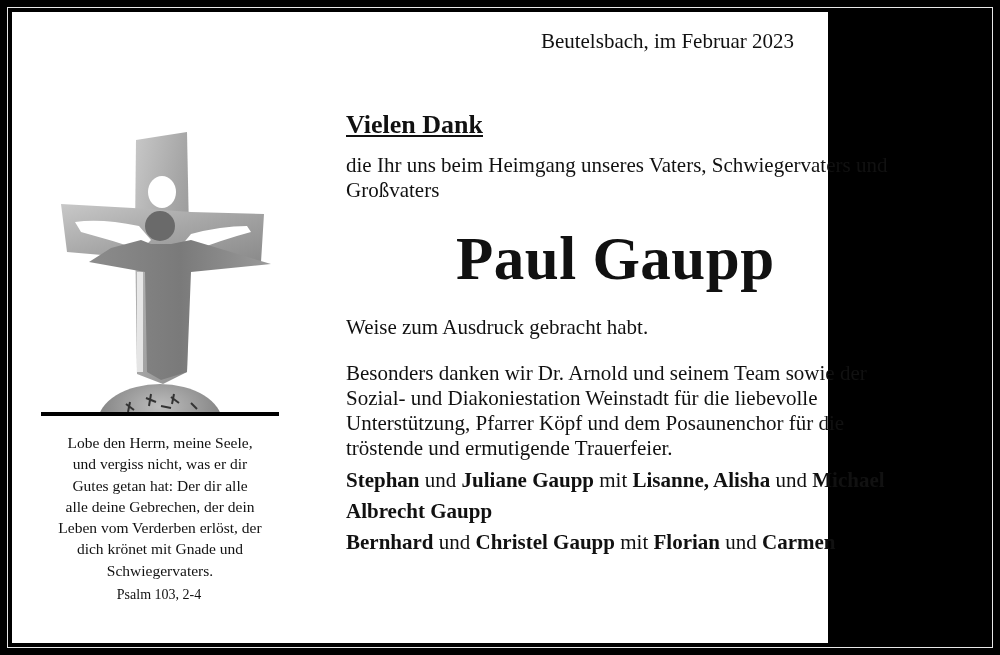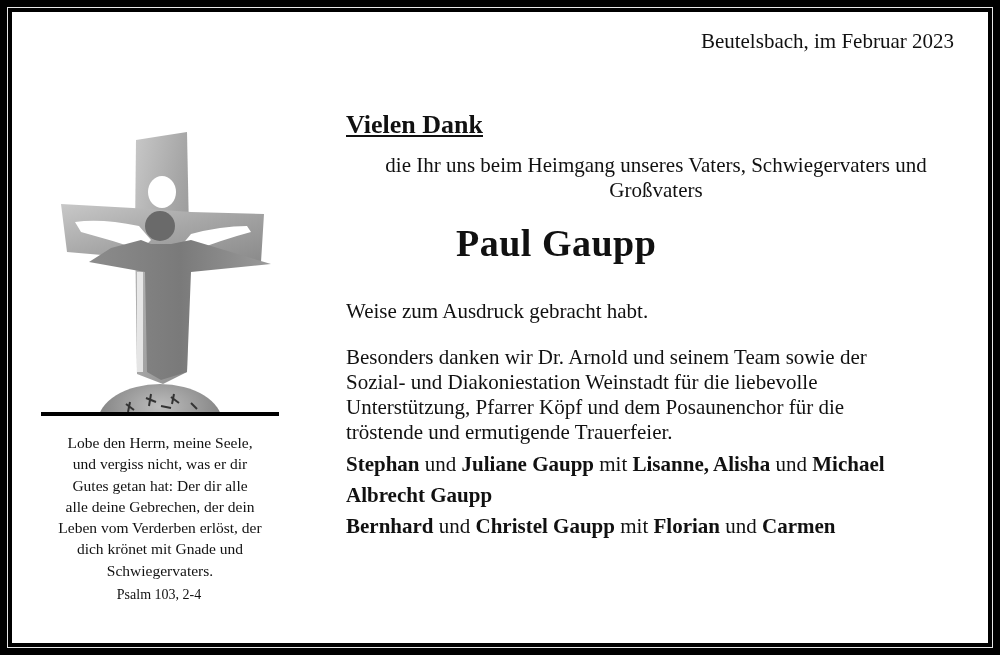--- a/index.html
+++ b/index.html
@@ -25,21 +25,21 @@
       position: absolute;
       left: 7px; top: 7px;
       width: 986px; height: 641px;
       border: 1px solid #e8e8e8;
       box-sizing: border-box;
       background: #000;
     }
     .page {
       position: absolute;
       left: 12px; top: 12px;
-      width: 976px; height: 631px;
+      width: 816px; height: 631px;
       background: #fff;
     }
     .dateline {
       position: absolute;
       right: 34px;
       top: 17px;
       font-size: 21px;
       white-space: nowrap;
     }
     .left-col {
@@ -81,27 +81,26 @@
       font-weight: bold;
       font-size: 26px;
       margin: 0;
       line-height: 32px;
       text-decoration: underline;
     }
     .intro {
       font-size: 21px;
       line-height: 25px;
       margin-top: 12px;
-      text-align: center;
     }
     .deceased-name {
       font-weight: bold;
-      font-size: 38px;
+      font-size: 61px;
       line-height: 64px;
-      margin-top: 8px;
+      margin-top: 24px;
       padding-left: 110px;
       letter-spacing: 0.5px;
     }
     .para {
       font-size: 21px;
       line-height: 25px;
     }
     .para1 { margin-top: 24px; }
     .para2 { margin-top: 21px; }
     .families {

